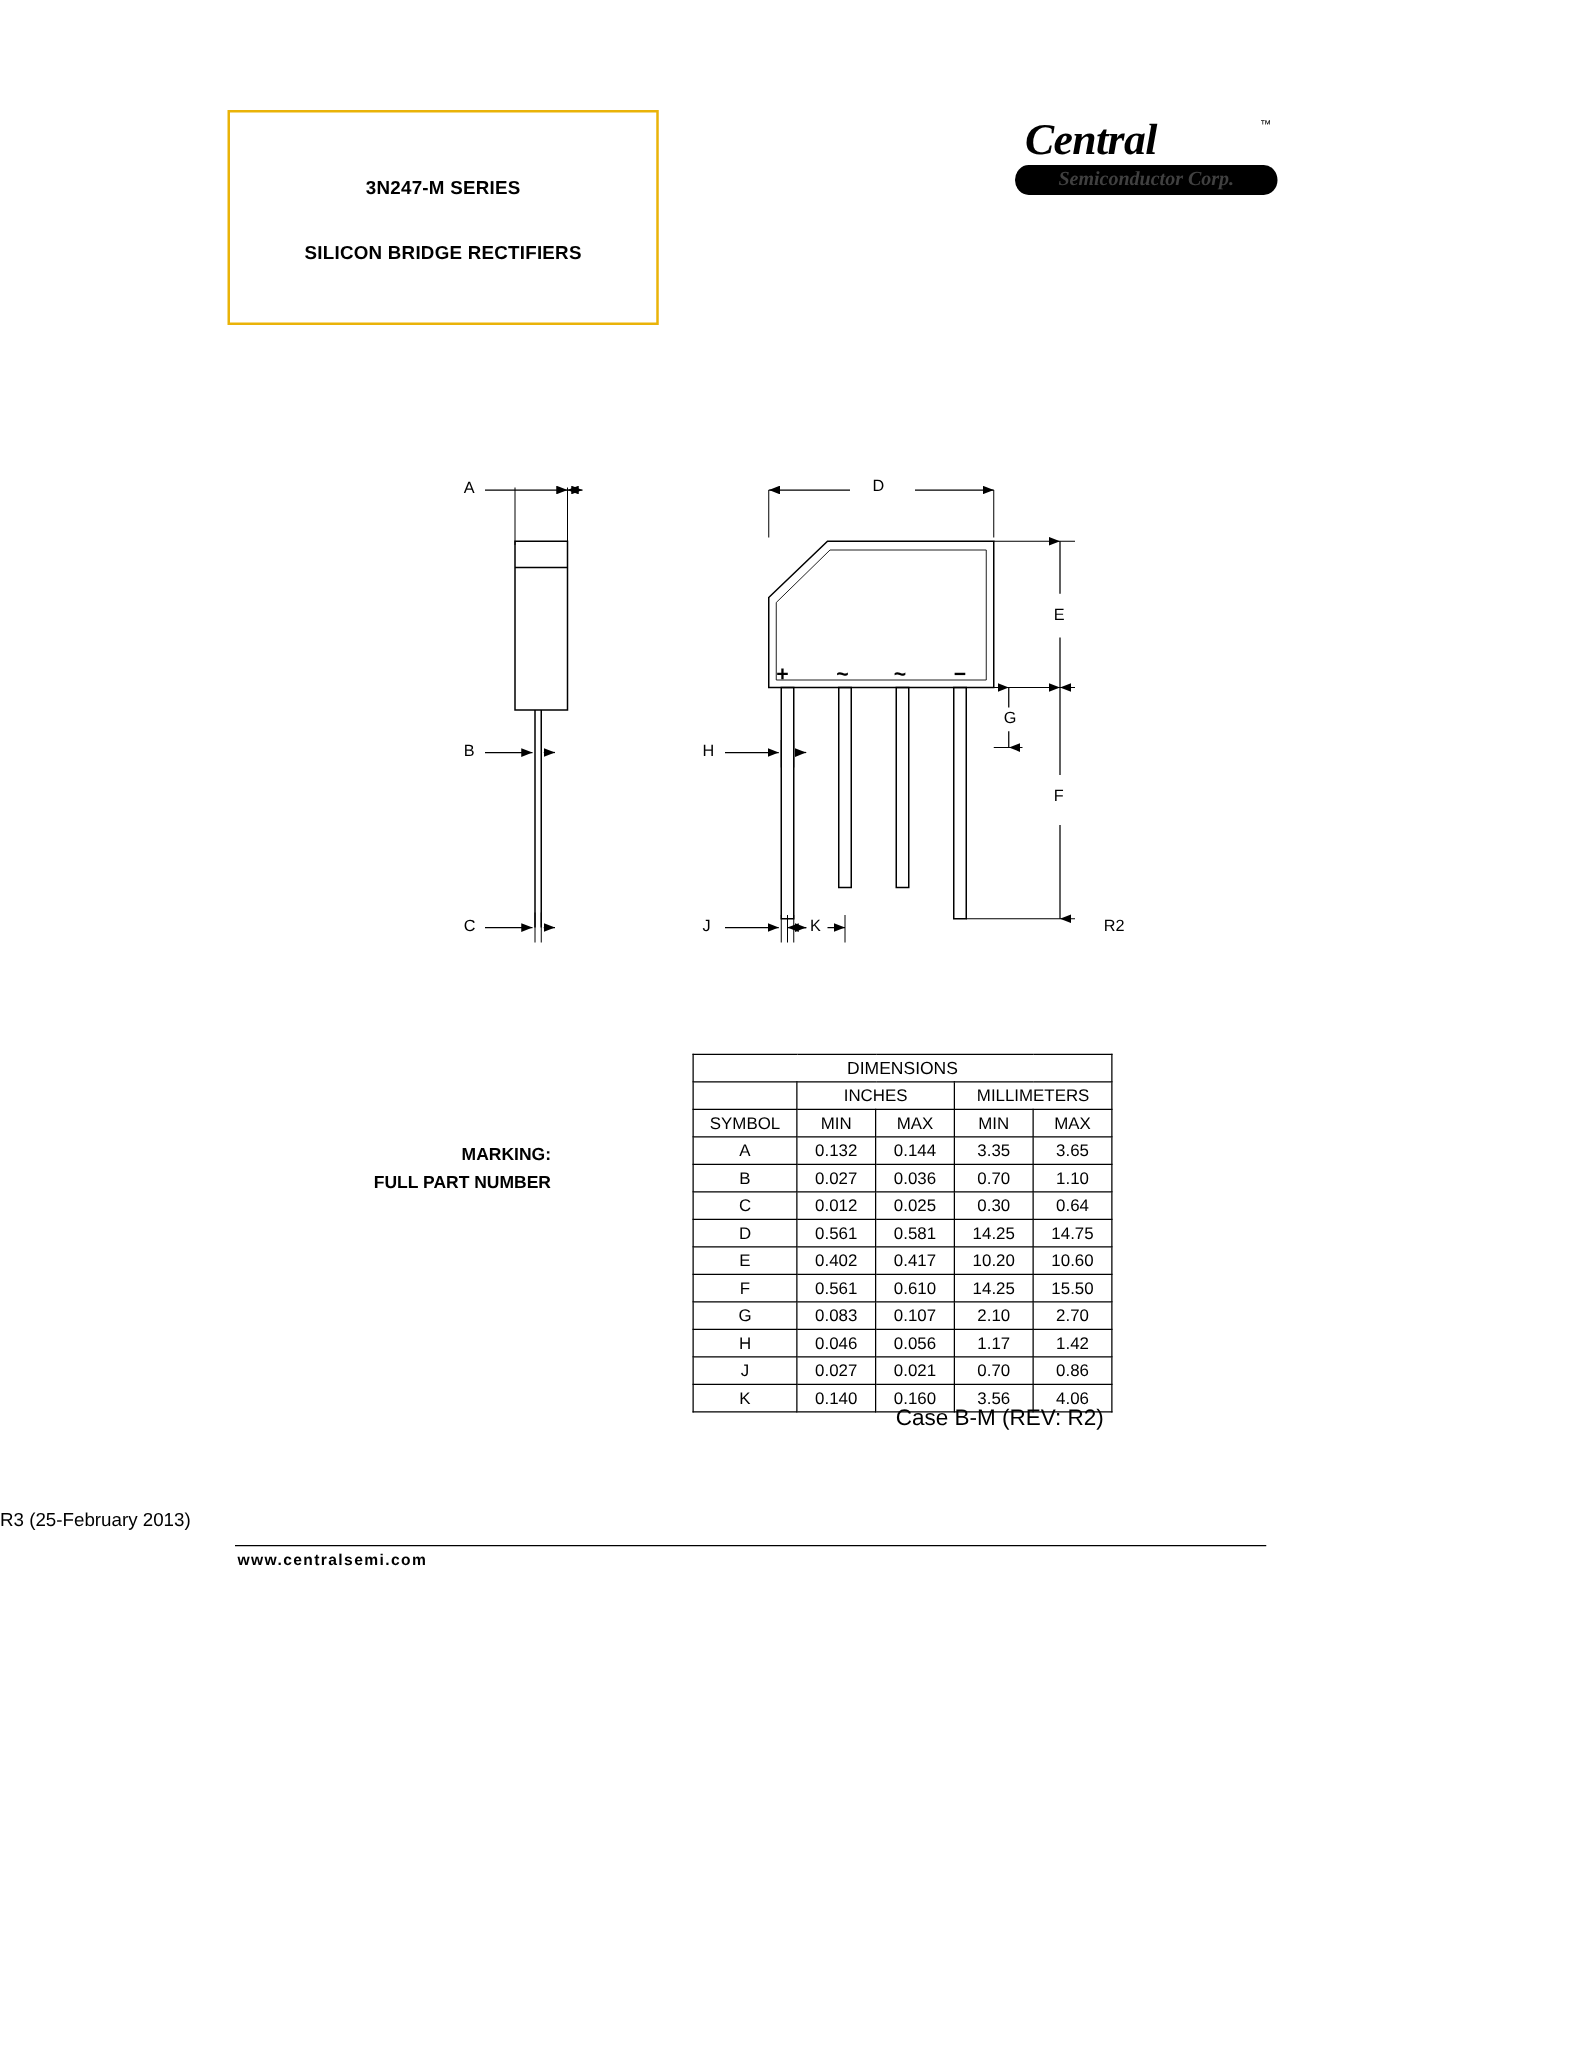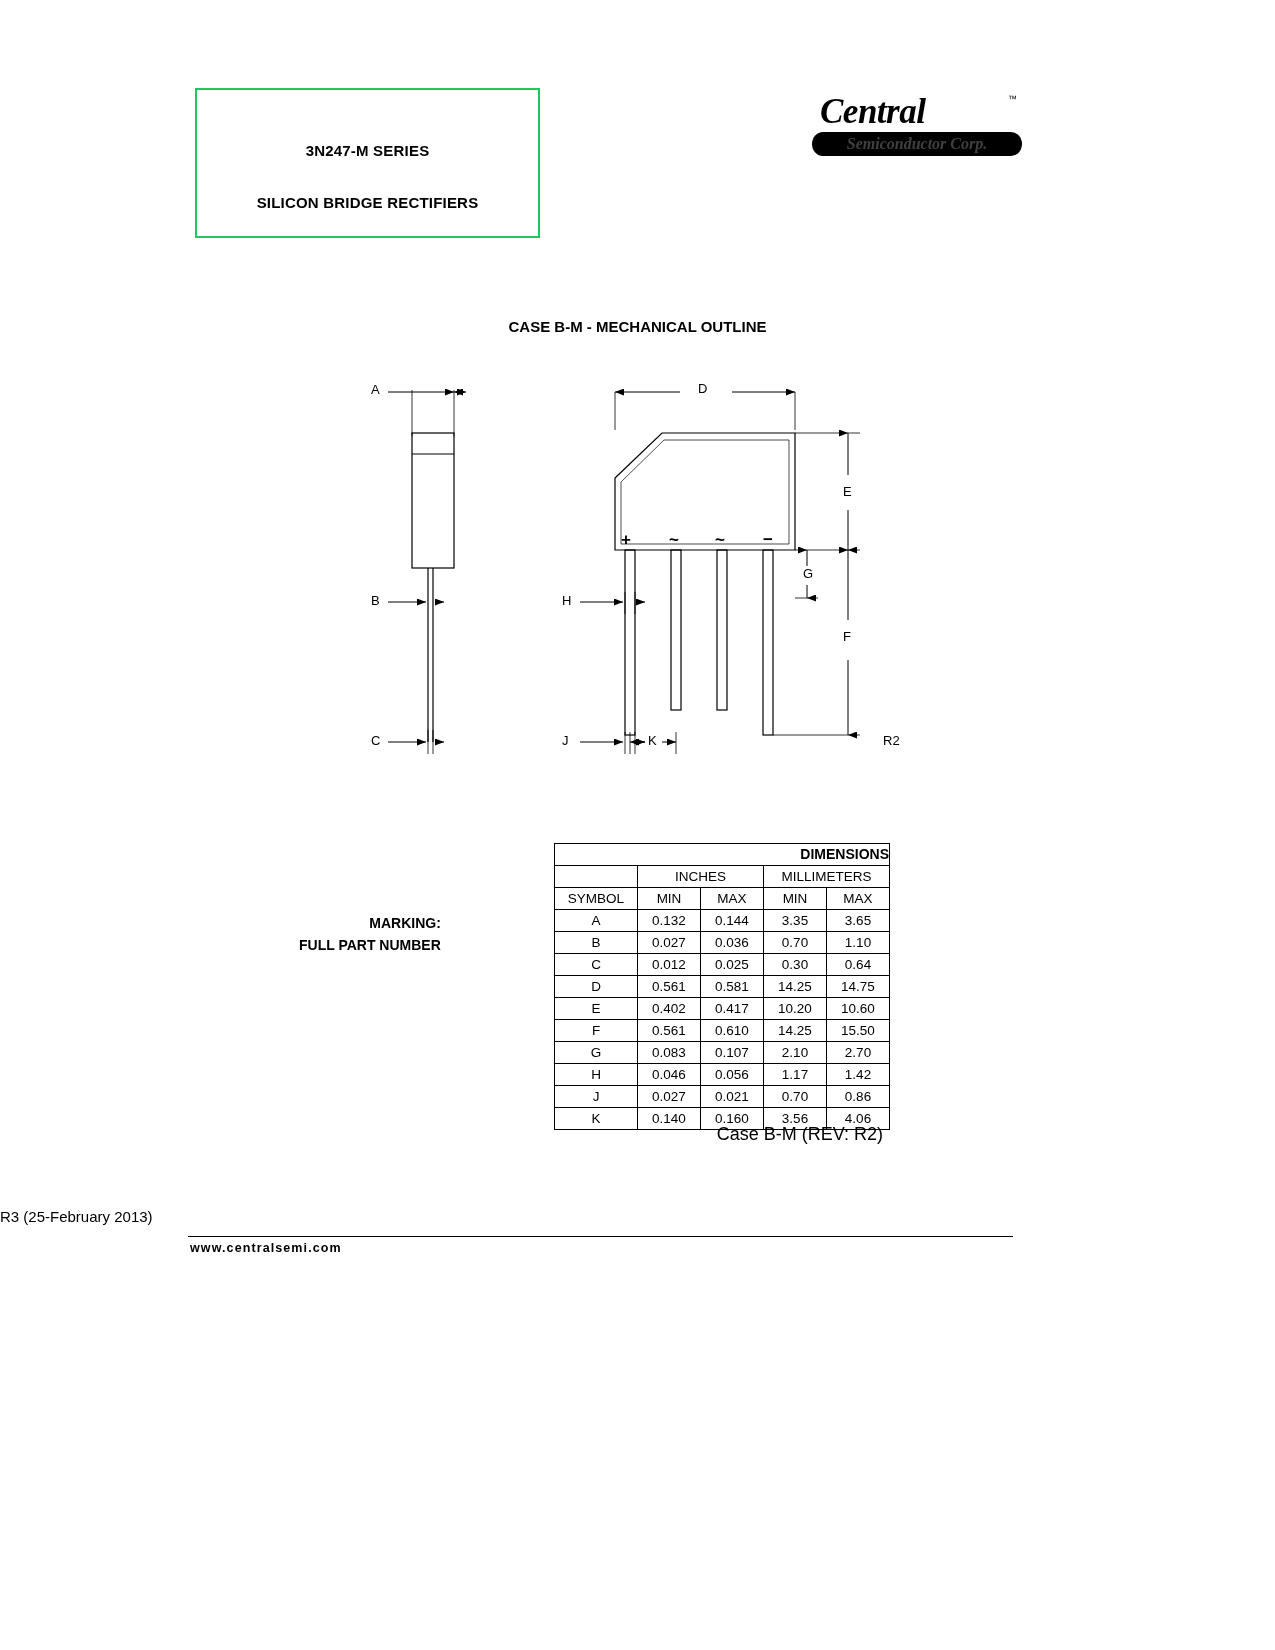--- a/index.html
+++ b/index.html
@@ -18,25 +18,25 @@
     position: absolute;
     left: 0; top: 0;
     width: 1275px;
     height: 1650px;
     overflow: hidden;
   }
 
   
   .title-box {
     position: absolute;
-    left: 195px;
+    left: 182px;
     top: 88px;
     width: 345px;
-    height: 150px;
-    border: 2px solid #22c55e;
+    height: 172px;
+    border: 2px solid #eab308;
     box-sizing: border-box;
   }
   .title-line1 {
     position: absolute;
     left: 0; top: 52px;
     width: 100%;
     text-align: center;
     font-size: 15px;
     font-weight: bold;
     letter-spacing: 0.2px;
@@ -147,21 +147,21 @@
   }
   table.dims th, table.dims td {
     border: 1px solid #000;
     text-align: center;
     padding: 1px 0 2px 0;
     height: 18px;
   }
   table.dims .c-sym { width: 82px; }
   table.dims .c-val { width: 62px; }
   table.dims th { font-weight: normal; }
-  table.dims .hdr-dim { font-weight: bold; font-size: 14px; text-align: right; }
+  table.dims .hdr-dim { font-weight: normal; font-size: 14px; }
   .case-rev {
     position: absolute;
     left: 554px;
     top: 1124px;
     width: 329px;
     text-align: right;
     font-size: 18px;
   }
 
   
@@ -200,21 +200,20 @@
     <div class="title-line2">SILICON BRIDGE RECTIFIERS</div>
   </div>
 
   <div class="logo">
     <div class="logo-central">Central</div>
     <div class="logo-tm">™</div>
     <div class="logo-bar"></div>
     <div class="logo-semi">Semiconductor Corp.</div>
   </div>
 
-  <div class="section-heading">CASE B-M - MECHANICAL OUTLINE</div>
 
   <div class="drawing">
     <svg width="600" height="420" viewBox="0 0 600 420">
       <defs>
         <marker id="arrL" markerWidth="9" markerHeight="7" refX="0" refY="3.5" orient="auto">
           <polygon points="9,0 0,3.5 9,7" fill="#000"></polygon>
         </marker>
         <marker id="arrR" markerWidth="9" markerHeight="7" refX="9" refY="3.5" orient="auto">
           <polygon points="0,0 9,3.5 0,7" fill="#000"></polygon>
         </marker>

